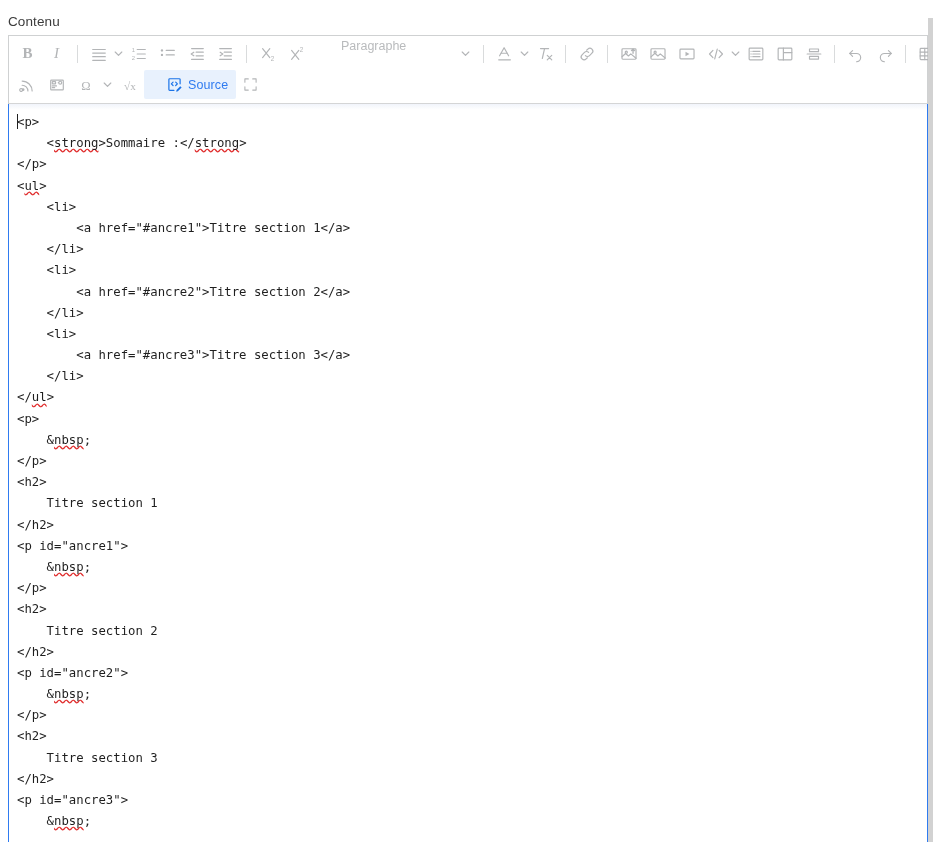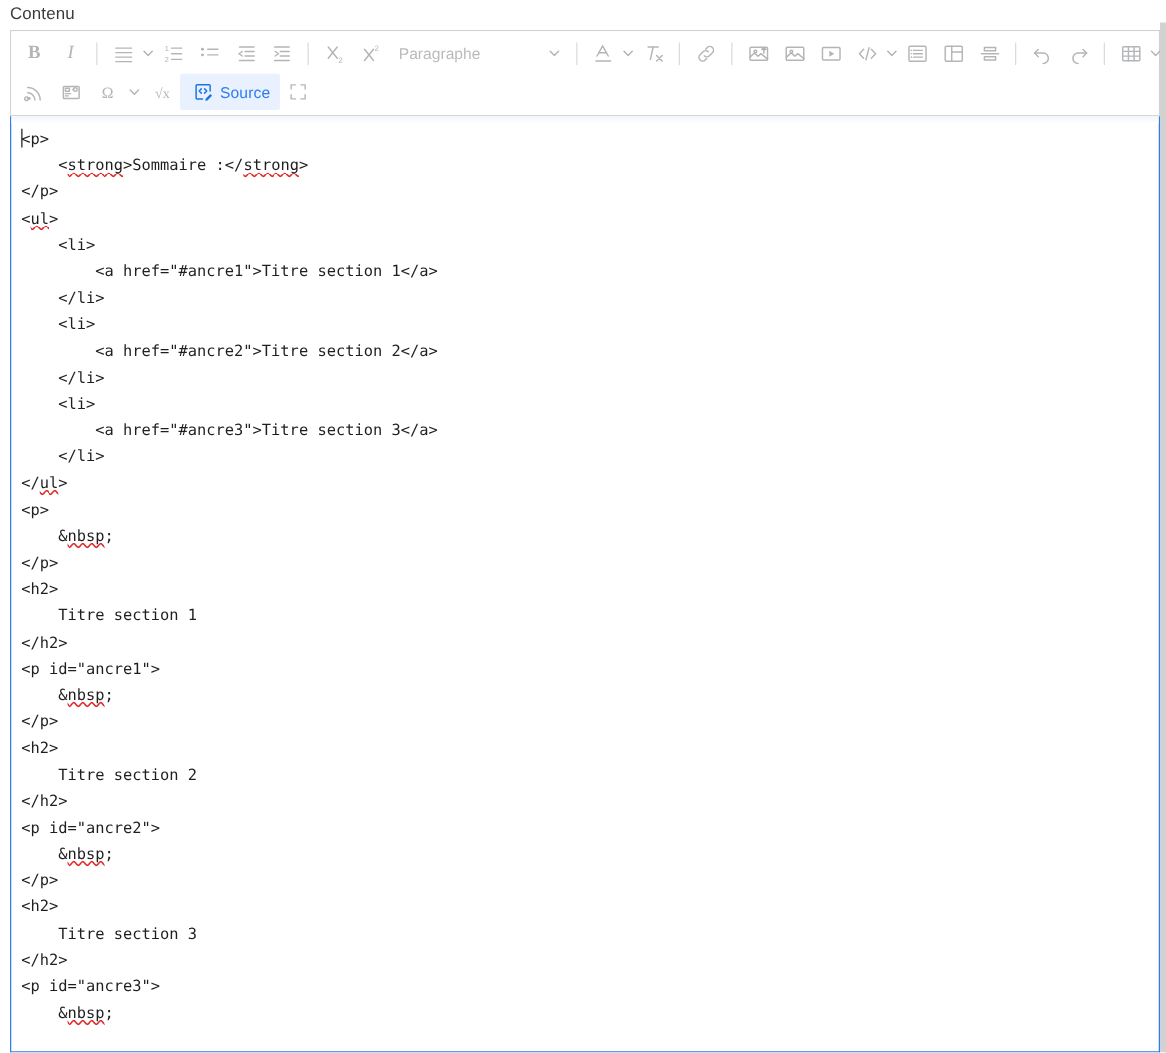--- a/index.html
+++ b/index.html
@@ -13,21 +13,21 @@
     height: 842px;
     font-family: "Liberation Sans", sans-serif;
     overflow: hidden;
     position: relative;
   }
 
   
   .field-label {
     font-size: 13.5px;
     color: #3b3b3b;
-    padding: 3px 0 5px 8px;
+    padding: 14px 0 5px 8px;
     line-height: 16px;
     letter-spacing: .1px;
   }
 
   
   .editor {
     margin: 0 5px 0 8px;
     border: 1px solid #cfd1d2;
     border-bottom: none;
     background: #fff;
@@ -70,36 +70,36 @@
   .tb-caret {
     width: 15px;
     height: 29px;
     display: flex;
     align-items: center;
     justify-content: center;
     color: #b3b5b7;
   }
   .tb-combo {
     display: flex;
-    align-items: center;
     height: 29px;
     border-radius: 2px;
     padding: 0 4px 0 8px;
     cursor: default;
+    margin-left: 22px;
   }
   .tb-combo .combo-label {
     font-size: 12.5px;
     color: #b9bbbd;
     white-space: nowrap;
   }
   .tb-combo .combo-gap { width: 52px; }
   .tb-btn.source-active {
     background: #e8f1fd;
     color: #1a73e8;
-    padding: 0 8px 0 10px;
+    padding: 0 8px 0 22px;
     gap: 5px;
   }
   .tb-btn.source-active .src-text {
     font-size: 12.5px;
     color: #2f7bf0;
     letter-spacing: .1px;
   }
 
   
   .source-wrap {

